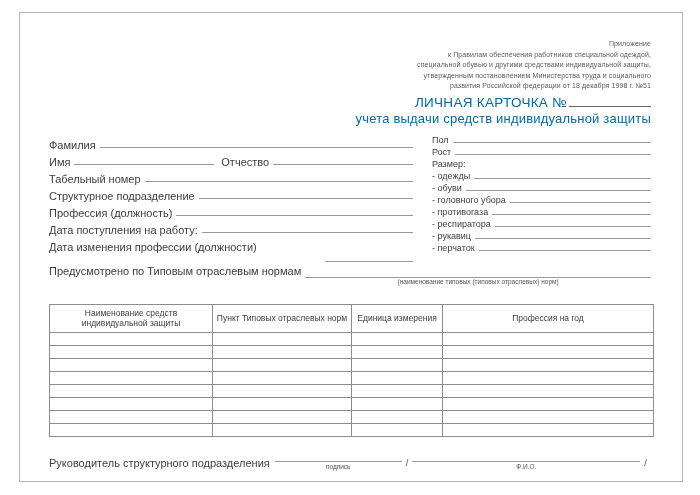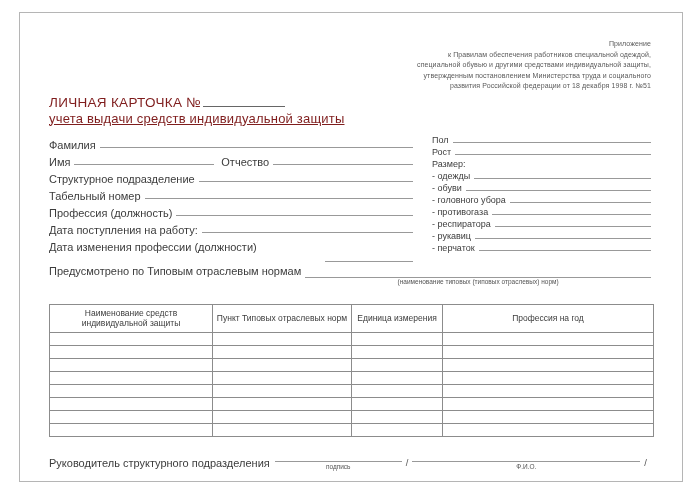--- a/index.html
+++ b/index.html
@@ -9,23 +9,23 @@
     position:relative;
   }
   .sheet{
     position:absolute;left:19px;top:12px;width:664px;height:470px;
     border:1px solid #b5b5b5;box-sizing:border-box;
     padding:26px 31px 0 29px;background:#fff;
   }
   
   .appendix{font-size:7px;line-height:10.5px;color:#5a5a5a;text-align:right;letter-spacing:.1px;}
   
-  .title{text-align:left;margin-top:3px;color:#7f1d1d;}
+  .title{text-align:right;margin-top:3px;color:#0369a1;}
   .title .t1{font-size:13.5px;line-height:16px;letter-spacing:.3px;}
-  .title .t2{font-size:13px;line-height:15px;letter-spacing:.2px;text-decoration:underline;}
+  .title .t2{font-size:13px;line-height:15px;letter-spacing:.2px;}
   .num-line{display:inline-block;width:82px;height:3px;border-bottom:1px solid #666;margin-left:2px;}
   
   .cols{display:flex;margin-top:8px;}
   .col-left{width:364px;}
   .col-right{width:219px;margin-left:auto;}
   .frow{display:flex;align-items:flex-end;height:17px;}
   .rrow{height:12px;}
   .flabel{white-space:nowrap;font-size:11px;line-height:12px;}
   .col-right .flabel{font-size:9px;}
   .fline{flex:1;border-bottom:1px solid #999;margin:0 0 3px 4px;}
@@ -76,25 +76,25 @@
         <span class="flabel">Фамилия</span>
         <span class="fline"></span>
       </div>
       <div class="frow">
         <span class="flabel">Имя</span>
         <span class="fline"></span>
         <span class="flabel ml">Отчество</span>
         <span class="fline"></span>
       </div>
       <div class="frow">
+        <span class="flabel">Табельный номер</span>
+        <span class="fline"></span>
+      </div>
+      <div class="frow">
         <span class="flabel">Структурное подразделение</span>
-        <span class="fline"></span>
-      </div>
-      <div class="frow">
-        <span class="flabel">Табельный номер</span>
         <span class="fline"></span>
       </div>
       <div class="frow">
         <span class="flabel">Профессия (должность)</span>
         <span class="fline"></span>
       </div>
       <div class="frow">
         <span class="flabel">Дата поступления на работу:</span>
         <span class="fline"></span>
       </div>

